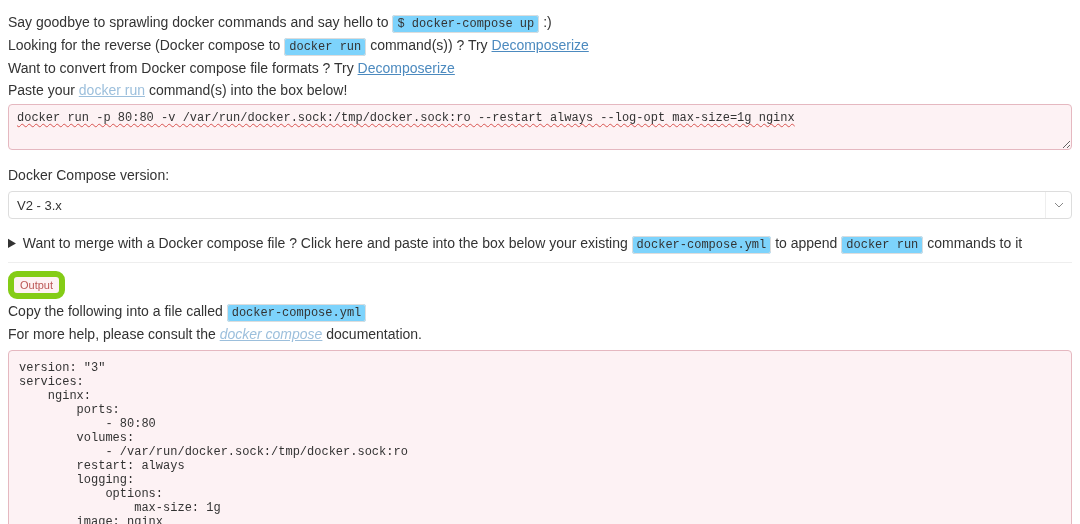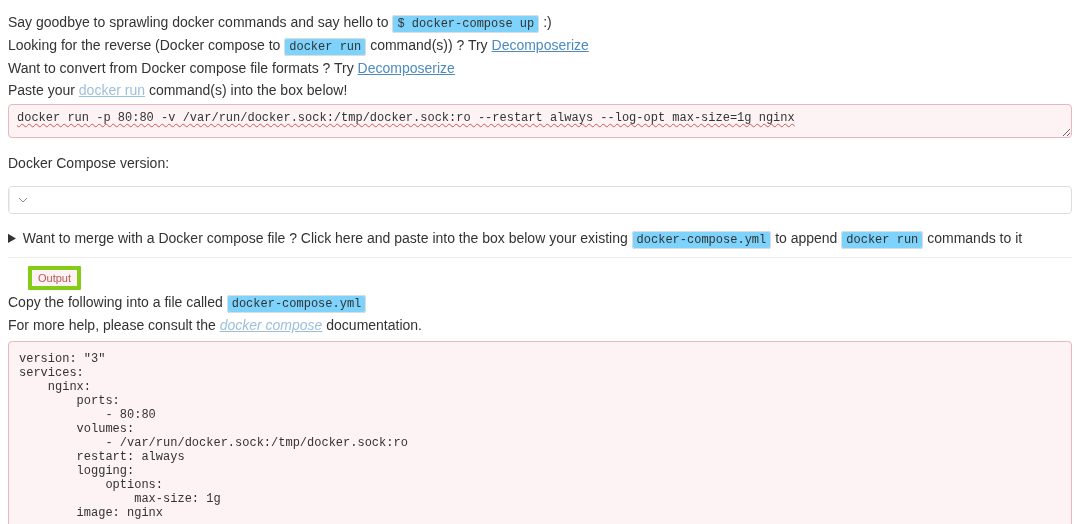--- a/index.html
+++ b/index.html
@@ -19,37 +19,37 @@
     border: 1px solid #ddd;
     border-radius: 3px;
     padding: 1px 4px;
   }
   a.link { color: #4c8abf; text-decoration: underline; cursor: pointer; text-align: right; }
   a.link.faded { color: #9cbfdc; font-style: italic; }
   span.faded-link { color: #9cbfdc; text-decoration: underline; }
 
   textarea.input-area {
     width: 100%;
-    height: 34px;
+    height: 46px;
     background: #fdf2f4;
     border: 1px solid #e5b8c0;
     border-radius: 4px;
     padding: 6px 8px;
     font-family: "Courier New", monospace;
     font-size: 12px;
     color: #333;
     resize: both;
     text-decoration-line: underline;
     text-decoration-style: wavy;
     text-decoration-color: #d9534f;
     text-decoration-thickness: 1px;
     text-underline-offset: 2px;
   }
 
-  .label-row { margin-top: 14px; margin-bottom: 15px; }
+  .label-row { margin-top: 14px; margin-bottom: 8px; }
 
   .select-wrap {
     display: flex;
     align-items: center;
     border: 1px solid #ddd;
     border-radius: 4px;
     height: 28px;
   }
   .select-value {
     flex: 1;
@@ -76,25 +76,24 @@
   details.merge > summary::-webkit-details-marker { color: #333; }
 
   hr.divider { border: none; border-top: 1px solid #eee; margin: 8px 0; }
 
   .tab-row { margin-top: 6px; }
   .tab {
     display: inline-block;
     font-size: 11px;
     color: #b55;
     background: #fdf2f4;
-    border: 4px solid #84cc16;
-    border-radius: 1px;
+    border: 6px solid #84cc16;
+    border-radius: 9px;
     padding: 2px 6px;
     cursor: default;
-    margin-left: 20px;
   }
 
   pre.output {
     width: 100%;
     background: #fdf2f4;
     border: 1px solid #e5b8c0;
     border-radius: 4px;
     padding: 10px 10px;
     font-family: "Courier New", monospace;
     font-size: 12px;
@@ -130,20 +129,21 @@
 <div class="line">
   <span>Paste your </span>
   <span class="faded-link">docker run</span>
   <span> command(s) into the box below!</span>
 </div>
 
 <textarea class="input-area" spellcheck="false" style="">docker run -p 80:80 -v /var/run/docker.sock:/tmp/docker.sock:ro --restart always --log-opt max-size=1g nginx</textarea>
 
 <div class="label-row">Docker Compose version:</div>
 <div class="select-wrap">
+  <div class="select-value">V2 - 3.x</div>
   <div class="select-caret">
     <svg width="8" height="5" viewBox="0 0 8 5">
         <path d="M0 0 L4 4 L8 0" fill="none" stroke="#888" stroke-width="1"></path>
       </svg>
   </div>
 </div>
 
 <details class="merge">
   <summary>
     <span>Want to merge with a Docker compose file ? Click here and paste into the box below your existing </span>

